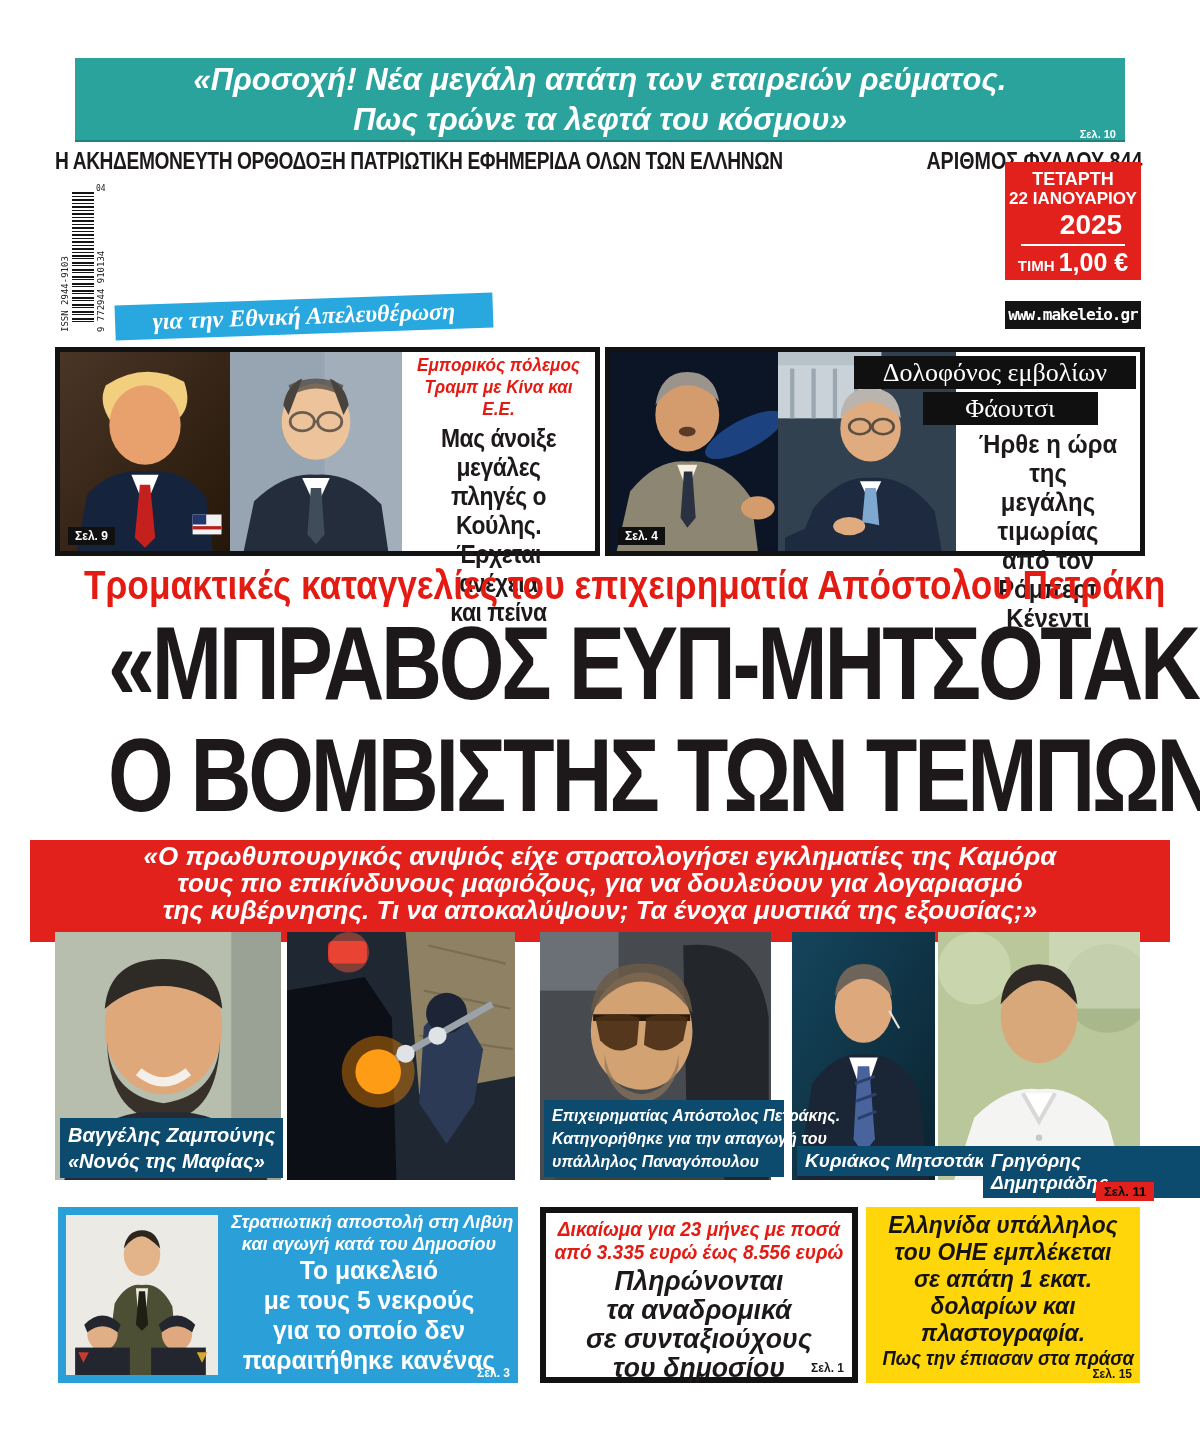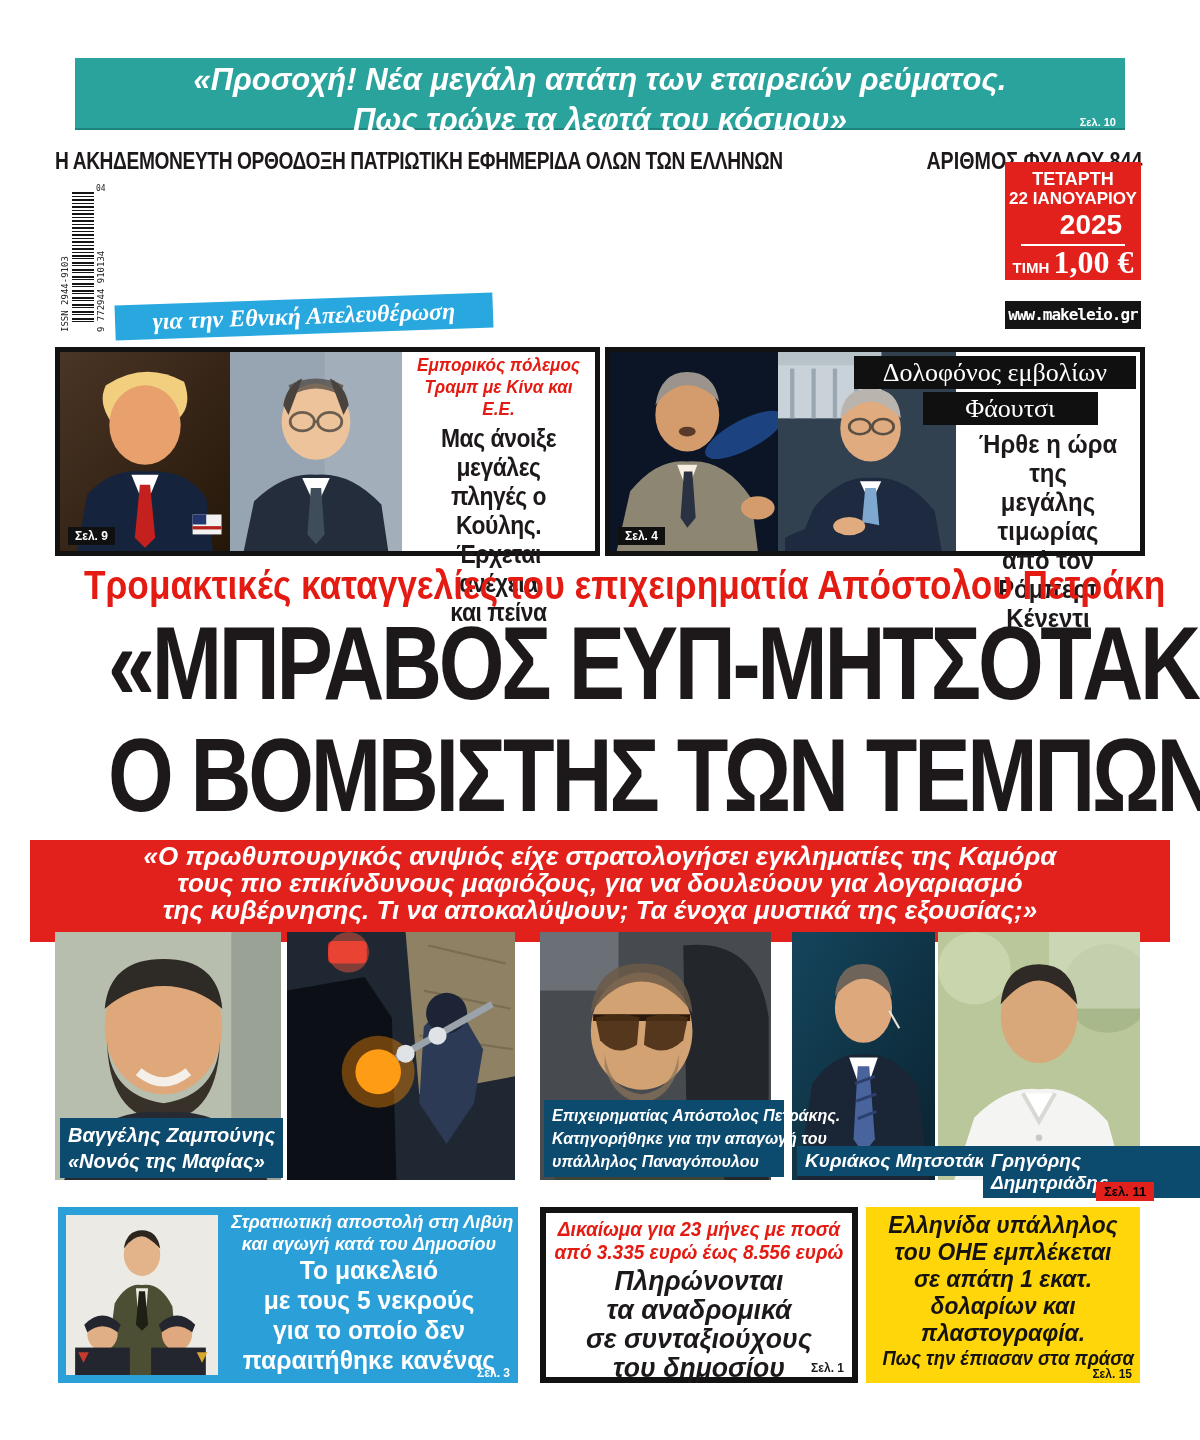--- a/index.html
+++ b/index.html
@@ -1,20 +1,20 @@
 <!DOCTYPE html>
 <html><head>
 <meta charset="utf-8">
 <style>
   html,body{margin:0;padding:0;background:#ffffff;}
   .page{position:relative;width:1200px;height:1440px;background:#fff;overflow:hidden;
         font-family:"Liberation Sans", sans-serif;color:#1d191a;}
 
   
-  .banner{position:absolute;left:75px;top:58px;width:1050px;height:72px;background:#2aa39c;
+  .banner{position:absolute;left:75px;top:58px;width:1050px;height:84px;background:#2aa39c;
           text-align:center;box-shadow:inset 0 -2px 0 #1f837d;}
   .banner-line{color:#fff;font-weight:bold;font-style:italic;font-size:31px;line-height:37px;margin-top:3px;}
   .banner-ref{position:absolute;right:9px;bottom:2px;color:#fff;font-weight:bold;font-size:11px;}
 
   
   .tagline{position:absolute;left:55px;top:147px;font-size:24px;font-weight:bold;white-space:nowrap;
            transform:scaleX(0.8);transform-origin:left center;letter-spacing:-0.5px;}
   .issue{position:absolute;right:58px;top:147px;font-size:24px;font-weight:bold;white-space:nowrap;
          transform:scaleX(0.82);transform-origin:right center;}
 
@@ -39,21 +39,21 @@
           transform:rotate(-2deg);color:#fff;text-align:center;font-family:"Liberation Serif",serif;
           font-style:italic;font-weight:bold;font-size:24px;line-height:34px;}
 
   .datebox{position:absolute;left:1005px;top:162px;width:136px;height:118px;background:#e2211c;
            color:#fff;text-align:center;font-weight:bold;}
   .db-day{font-size:18px;line-height:20px;padding-top:7px;}
   .db-date{font-size:17px;line-height:20px;}
   .db-year{font-size:28px;line-height:32px;margin-left:36px;}
   .db-rule{width:104px;height:2px;background:#fff;margin:3px auto 2px auto;}
   .db-price{font-size:15px;line-height:28px;}
-  .db-price b{font-size:32px;font-family:Liberation Serif, serif;}
+  .db-price b{font-size:25px;}
   .sitebar{position:absolute;left:1005px;top:301px;width:136px;height:28px;background:#141414;color:#fff;
            text-align:center;font-weight:bold;font-size:16px;line-height:28px;font-family:"DejaVu Sans Mono",monospace;letter-spacing:-1px;}
 
   
   .story{position:absolute;top:347px;height:209px;border:5px solid #121212;background:#fff;box-sizing:border-box;display:flex;}
   .story svg{height:199px;display:block;flex:none;}
   .story-left{left:55px;width:545px;}
   .story-right{left:605px;width:540px;}
   .st-text{flex:1;text-align:center;padding:2px 3px;}
   .st-kicker div{color:#e31b12;font-weight:bold;font-style:italic;font-size:19px;line-height:22px;

